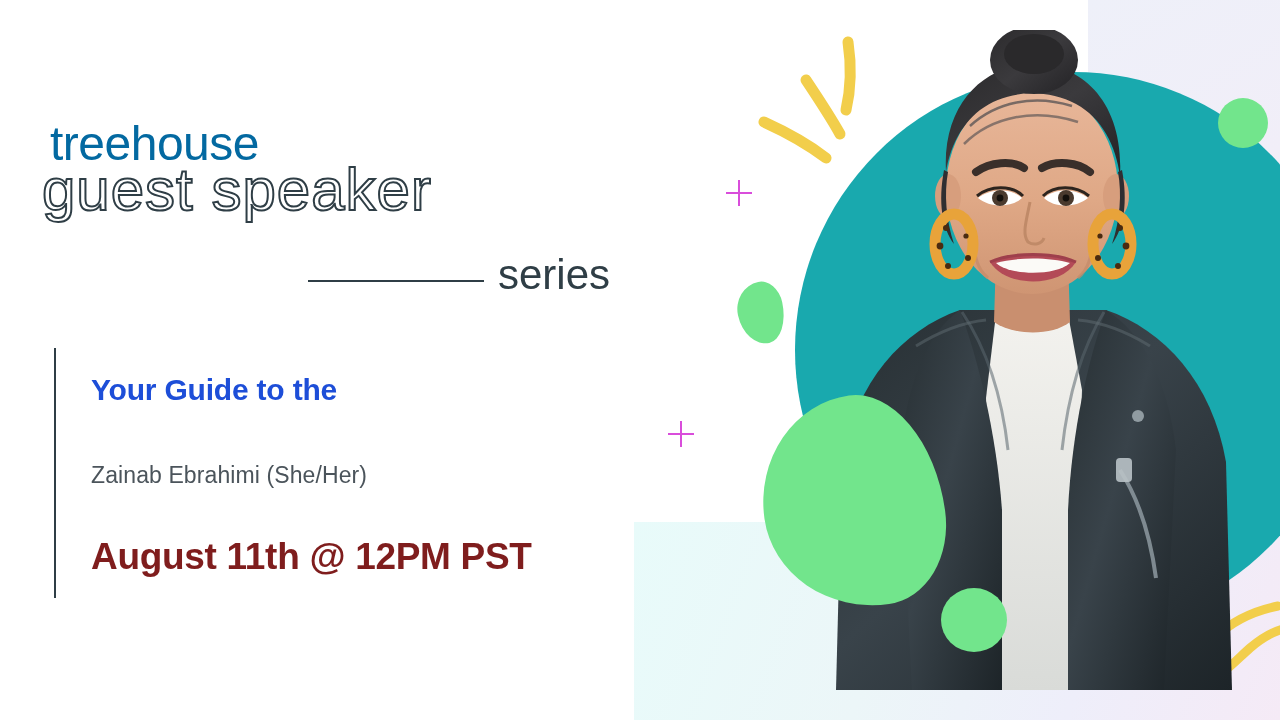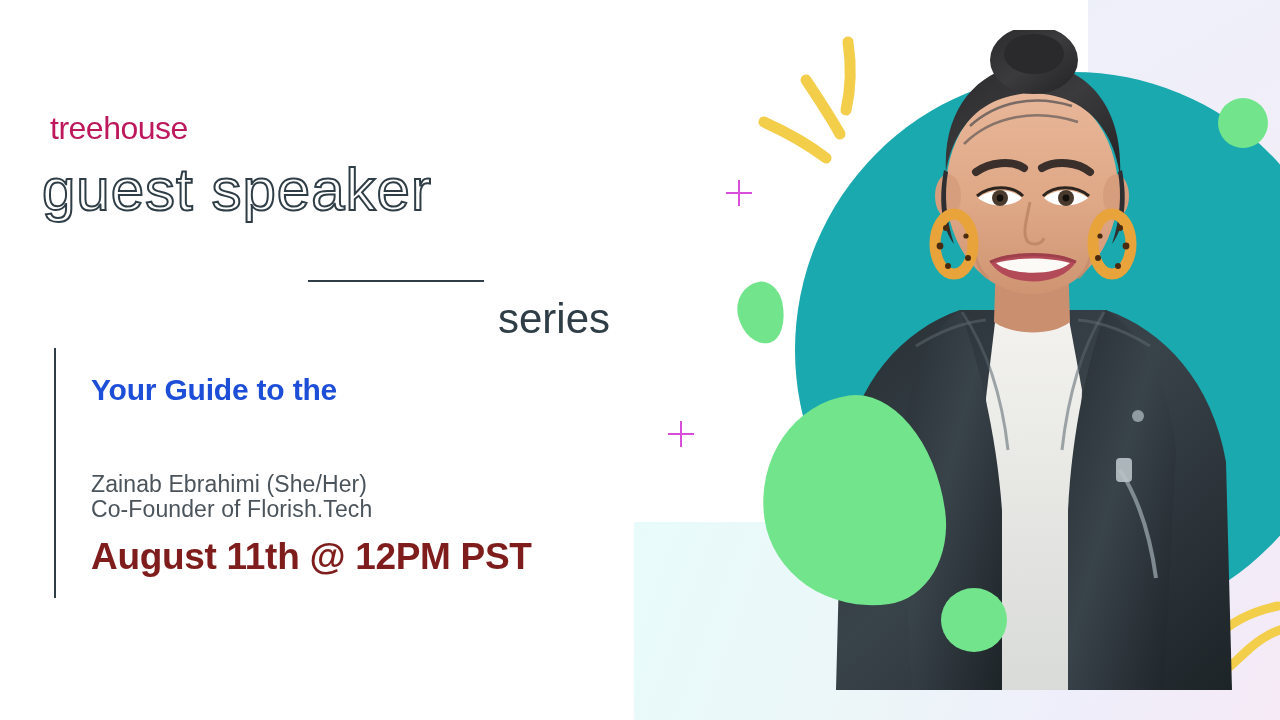--- a/index.html
+++ b/index.html
@@ -94,25 +94,25 @@
     position:absolute;
     left:820px; top:30px;
     width:420px; height:660px;
     overflow:hidden;
   }
   .portrait svg { display:block; }
 
   
   .brand {
     position:absolute;
-    left:50px; top:112px;
-    font-size:32px;
+    left:50px; top:120px;
+    font-size:48px;
     font-weight:400;
     letter-spacing:-0.5px;
-    color:#be185d;
+    color:#0369a1;
     line-height:1;
   }
   .headline-outline {
     position:absolute;
     left:42px; top:160px;
     font-size:60px;
     font-weight:400;
     letter-spacing:1px;
     line-height:1;
     color:transparent;
@@ -126,21 +126,20 @@
     background:#2f3e46;
   }
   .series-word {
     position:absolute;
     left:498px; top:254px;
     font-size:42px;
     font-weight:400;
     color:#2f3e46;
     line-height:1;
     letter-spacing:0px;
-    margin-top:44px;
   }
 
   .vrule {
     position:absolute;
     left:54px; top:348px;
     width:2px; height:250px;
     background:#2f3e46;
   }
 
   .talk-title {
@@ -157,21 +156,21 @@
 
   .speaker-name, .speaker-role {
     position:absolute;
     left:91px;
     font-size:23px;
     font-weight:400;
     color:#4b545b;
     line-height:1.1;
     letter-spacing:0.1px;
   }
-  .speaker-name { top:463px;margin-top:9px; }
+  .speaker-name { top:463px; }
   .speaker-role { top:497px; }
 
   .datetime {
     position:absolute;
     left:91px; top:538px;
     font-size:37px;
     font-weight:700;
     color:#7f1d1d;
     line-height:1.05;
     letter-spacing:-0.3px;
@@ -317,16 +316,15 @@
   <div class="series-rule"></div>
   <div class="series-word">series</div>
 
   <div class="vrule"></div>
 
   <div class="talk-title">
     <span class="ln">Your Guide to the</span>
   </div>
 
   <div class="speaker-name">Zainab Ebrahimi (She/Her)</div>
-  <div class="speaker-role">Co-Founder of Florish.Tech</div>
   <div class="datetime">August 11th @ 12PM PST</div>
 
 </div>
 
 </body></html>

